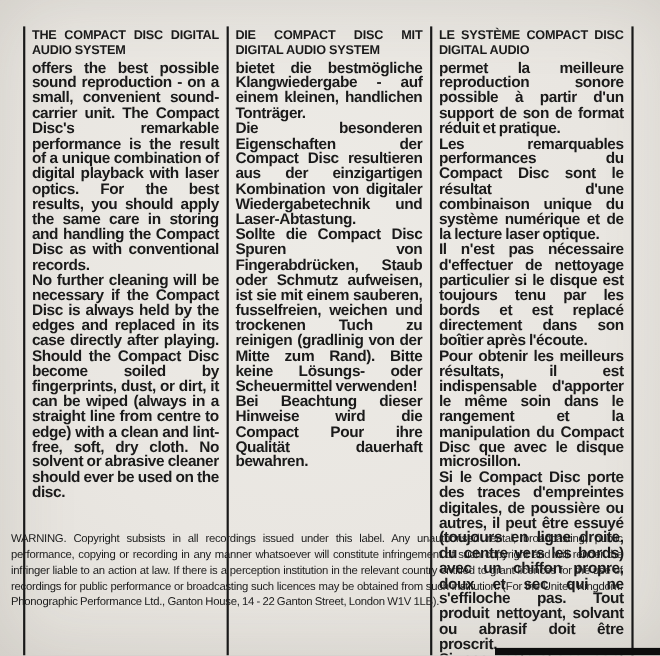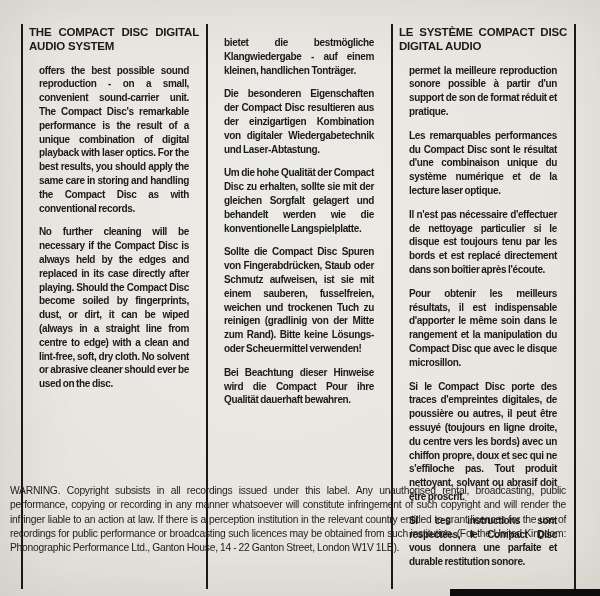--- a/index.html
+++ b/index.html
@@ -34,22 +34,22 @@
   .col:last-child { border-right: 2px solid #191919; }
   .col h2 {
     margin: 0 0 1px 0;
     font-size: 11.5px;
     line-height: 13.8px;
     font-weight: 700;
     text-align: justify;
     letter-spacing: -0.2px;
   }
   .col p {
-    margin: 10px;
-    font-size: 10px;
+    margin: 0;
+    font-size: 14px;
     line-height: 13.8px;
     font-weight: 700;
     text-align: justify;
     letter-spacing: -0.35px;
     word-spacing: -0.6px;
   }
   .warning {
     position: absolute;
     left: 10px; width: 556px; top: 484px;
     font-size: 10.3px;
@@ -82,23 +82,23 @@
 
   <div class="columns">
 
     <div class="col">
       <h2>THE COMPACT DISC DIGITAL AUDIO SYSTEM</h2>
       <p>offers the best possible sound reproduction - on a small, convenient sound-carrier unit. The Compact Disc's remarkable performance is the result of a unique combination of digital playback with laser optics. For the best results, you should apply the same care in storing and handling the Compact Disc as with conventional records.</p>
       <p>No further cleaning will be necessary if the Compact Disc is always held by the edges and replaced in its case directly after playing. Should the Compact Disc become soiled by fingerprints, dust, or dirt, it can be wiped (always in a straight line from centre to edge) with a clean and lint-free, soft, dry cloth. No solvent or abrasive cleaner should ever be used on the disc.</p>
     </div>
 
     <div class="col">
+      <h2>DIE COMPACT DISC MIT DIGITAL AUDIO SYSTEM</h2>
       <p>bietet die bestmögliche Klangwiedergabe - auf einem kleinen, handlichen Tonträger.</p>
       <p>Die besonderen Eigenschaften der Compact Disc resultieren aus der einzigartigen Kombination von digitaler Wiedergabetechnik und Laser-Abtastung.</p>
-      <p>Um die hohe Qualität der Compact Disc zu erhalten, sollte sie mit der gleichen Sorgfalt gelagert und behandelt werden wie die konventionelle Langspielplatte.</p>
       <p>Sollte die Compact Disc Spuren von Fingerabdrücken, Staub oder Schmutz aufweisen, ist sie mit einem sauberen, fusselfreien, weichen und trockenen Tuch zu reinigen (gradlinig von der Mitte zum Rand). Bitte keine Lösungs- oder Scheuermittel verwenden!</p>
       <p>Bei Beachtung dieser Hinweise wird die Compact Pour ihre Qualität dauerhaft bewahren.</p>
     </div>
 
     <div class="col">
       <h2>LE SYSTÈME COMPACT DISC DIGITAL AUDIO</h2>
       <p>permet la meilleure reproduction sonore possible à partir d'un support de son de format réduit et pratique.</p>
       <p>Les remarquables performances du Compact Disc sont le résultat d'une combinaison unique du système numérique et de la lecture laser optique.</p>
       <p>Il n'est pas nécessaire d'effectuer de nettoyage particulier si le disque est toujours tenu par les bords et est replacé directement dans son boîtier après l'écoute.</p>
       <p>Pour obtenir les meilleurs résultats, il est indispensable d'apporter le même soin dans le rangement et la manipulation du Compact Disc que avec le disque microsillon.</p>

